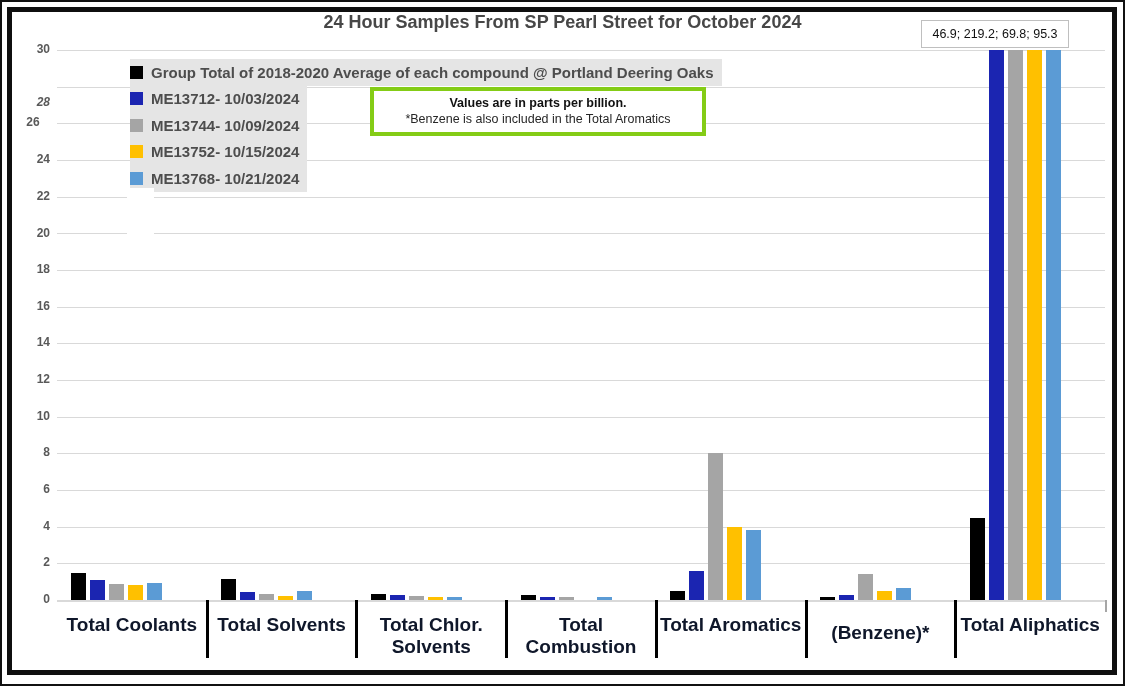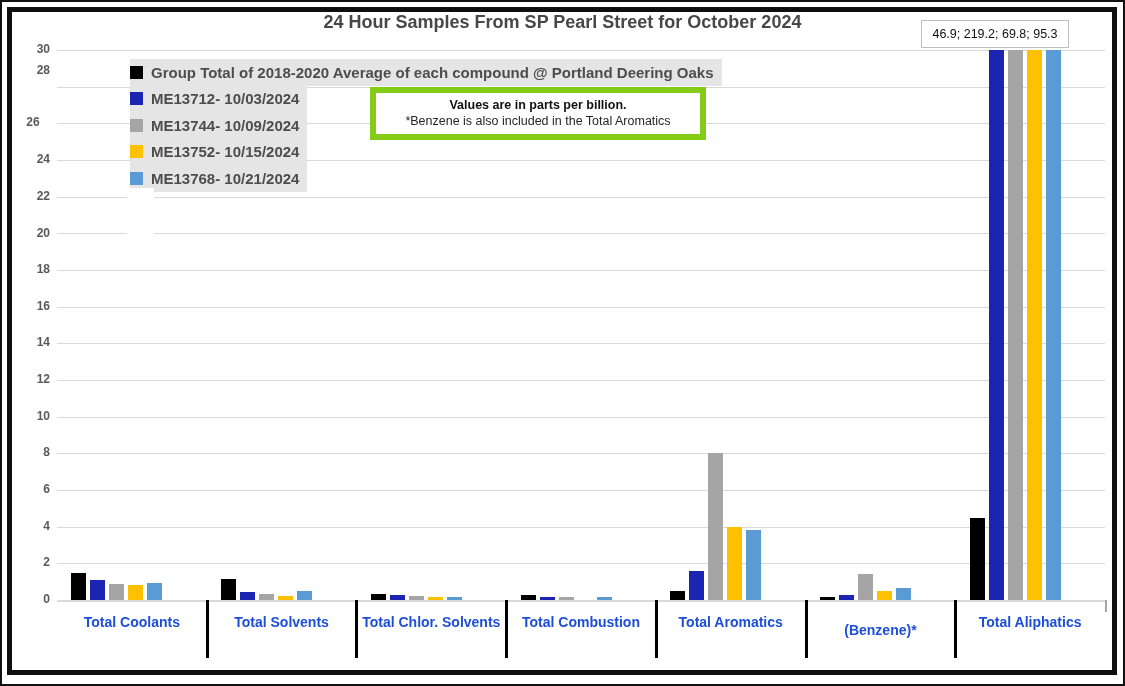--- a/index.html
+++ b/index.html
@@ -19,30 +19,30 @@
   .gridline{position:absolute;height:1px;background:#d9d9d9;}
   .axisline{position:absolute;height:2px;background:#d9d9d9;}
   .ytick{
     position:absolute;width:34px;text-align:right;
     font-size:12px;font-weight:bold;color:#595959;
   }
   .bar{position:absolute;}
   .sep{position:absolute;width:3px;background:#000000;}
   .end-tick{position:absolute;width:2px;background:#a6a6a6;}
   .catlabel{
-    position:absolute;text-align:center;font-size:14px;font-weight:bold;color:#1d4ed8;
+    position:absolute;text-align:center;font-size:19px;font-weight:bold;color:#0f172a;
   }
   .legend{position:absolute;left:128px;top:57px;z-index:3;}
   .legend-row{display:flex;align-items:center;height:26.5px;background:#e5e5e5;padding-right:8px;width:max-content;}
   .swatch{width:13px;height:13px;margin-right:8px;flex:0 0 auto;}
   .legend-label{font-size:15px;font-weight:bold;color:#4d4d4d;white-space:nowrap;}
   .legend-artifact{position:absolute;left:125px;top:186px;width:27px;height:62px;background:#ffffff;z-index:3;}
   .note{
     position:absolute;left:368px;top:85px;width:336px;z-index:4;
-    background:#ffffff;border:6px solid #84cc16;text-align:center;padding:5px 4px 6px 4px;box-sizing:border-box;
+    background:#ffffff;border:4px solid #84cc16;text-align:center;padding:5px 4px 6px 4px;box-sizing:border-box;
   }
   .note-l1{font-size:12.5px;font-weight:bold;color:#111111;}
   .note-l2{font-size:12.5px;color:#262626;margin-top:2px;}
   .callout{
     position:absolute;left:919px;top:18px;width:146px;height:26px;z-index:5;
     background:#ffffff;border:1px solid #bfbfbf;text-align:center;line-height:26px;
     font-size:12.5px;color:#111111;
   }
 </style>
 </head>
@@ -72,21 +72,21 @@
       <div class="ytick" style="left: 14px; top: 260px;">18</div>
       <div class="gridline" style="left: 55px; top: 231.333px; width: 1048px;"></div>
       <div class="ytick" style="left: 14px; top: 224px;">20</div>
       <div class="gridline" style="left: 55px; top: 194.667px; width: 1048px;"></div>
       <div class="ytick" style="left: 14px; top: 186.667px;">22</div>
       <div class="gridline" style="left: 55px; top: 158px; width: 1048px;"></div>
       <div class="ytick" style="left: 14px; top: 150px;">24</div>
       <div class="gridline" style="left: 55px; top: 121.333px; width: 1048px;"></div>
       <div class="ytick" style="left: 14px; top: 113.333px; text-align: center;">26</div>
       <div class="gridline" style="left: 55px; top: 84.6667px; width: 1048px;"></div>
-      <div class="ytick" style="left: 14px; top: 61px;">28</div>
+      <div class="ytick" style="left: 14px; top: 93px; font-style: italic;">28</div>
       <div class="gridline" style="left: 55px; top: 48px; width: 1048px;"></div>
       <div class="ytick" style="left: 14px; top: 40px;">30</div>
       <div class="catlabel" style="left: 55px; top: 612px; width: 149.714px;">Total Coolants</div>
       <div class="sep" style="left: 203.714px; top: 598px; height: 58px;"></div>
       <div class="catlabel" style="left: 204.714px; top: 612px; width: 149.714px;">Total Solvents</div>
       <div class="sep" style="left: 353.429px; top: 598px; height: 58px;"></div>
       <div class="catlabel" style="left: 354.429px; top: 612px; width: 149.714px;">Total Chlor. Solvents</div>
       <div class="sep" style="left: 503.143px; top: 598px; height: 58px;"></div>
       <div class="catlabel" style="left: 504.143px; top: 612px; width: 149.714px;">Total Combustion</div>
       <div class="sep" style="left: 652.857px; top: 598px; height: 58px;"></div>

